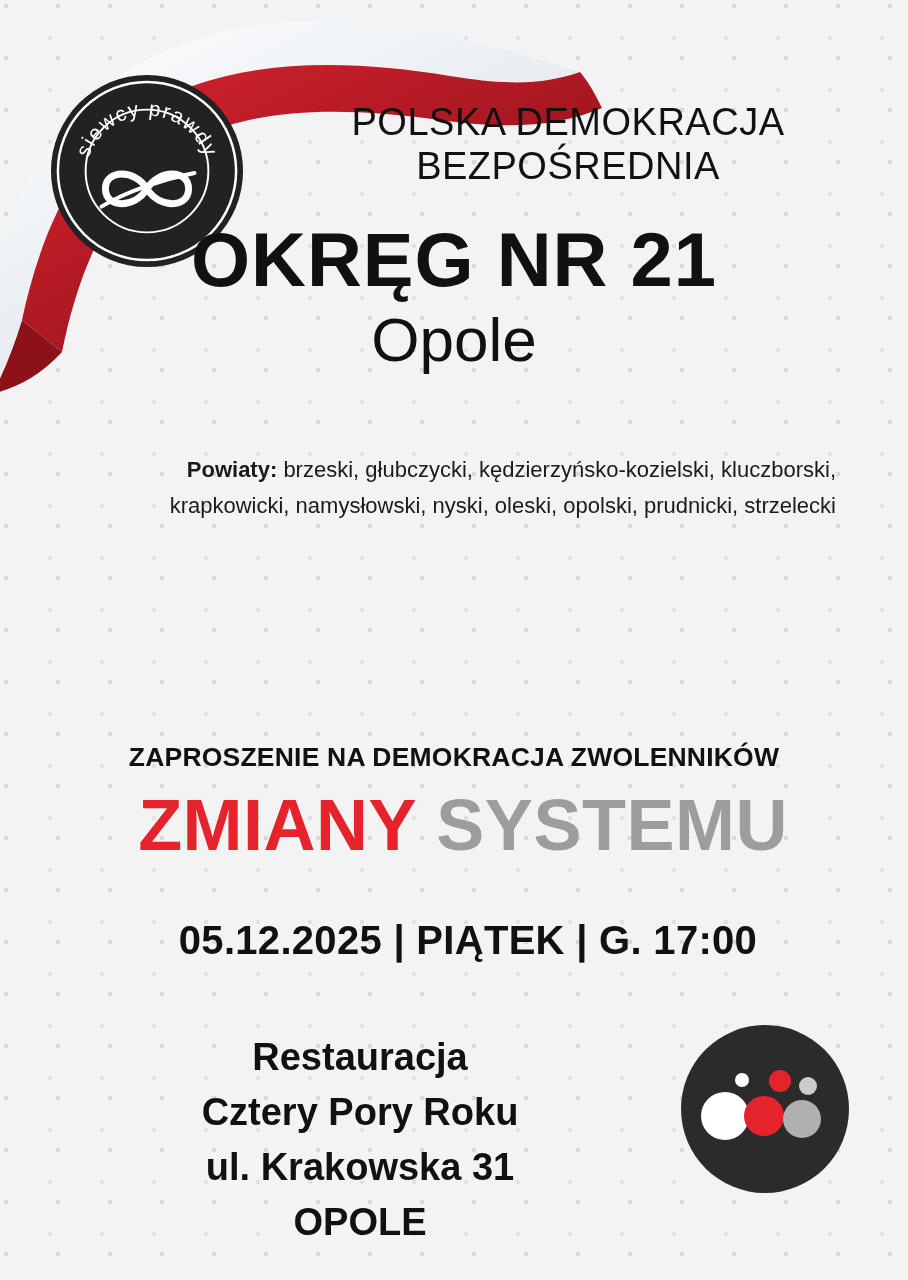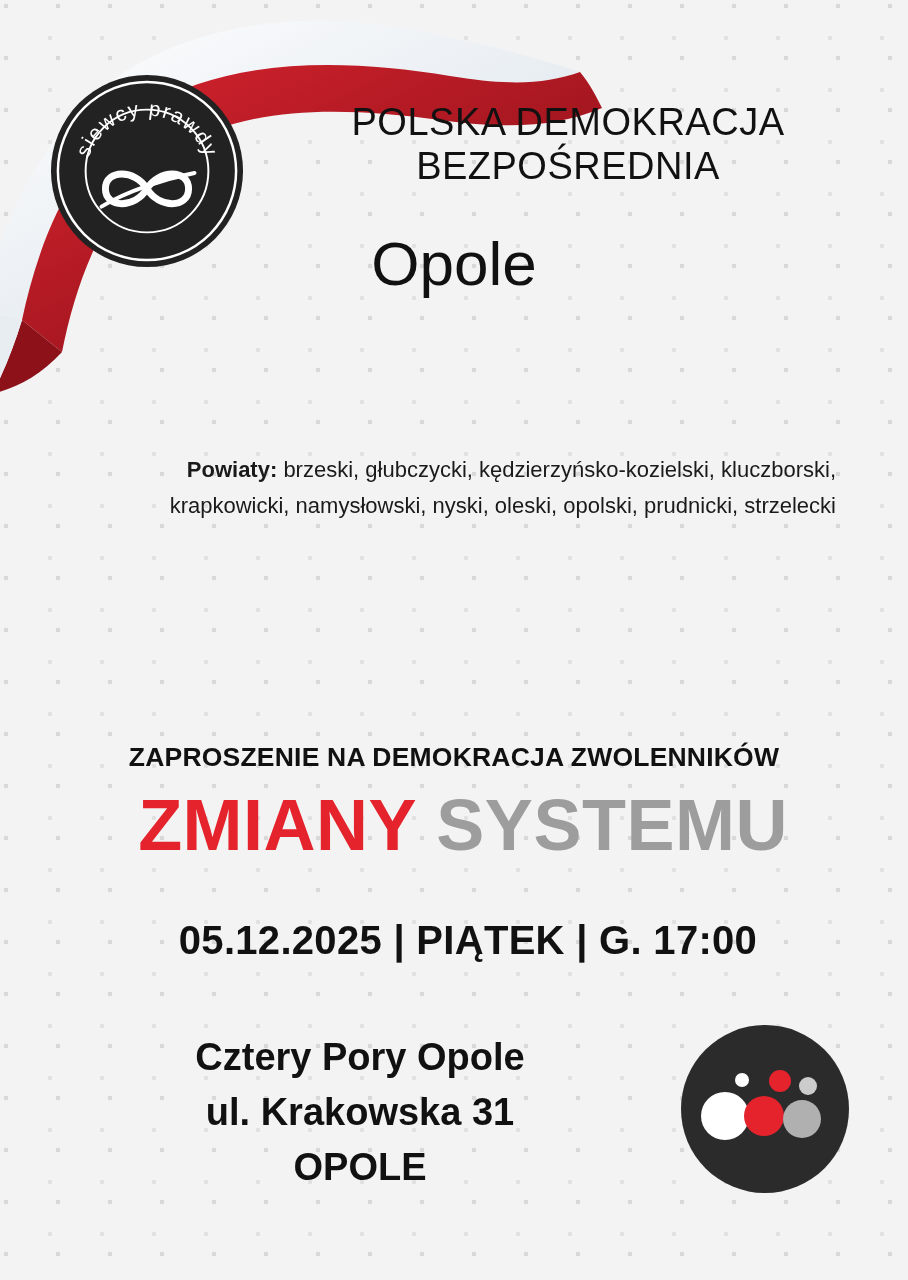--- a/index.html
+++ b/index.html
@@ -212,38 +212,40 @@
         <path d="M -46 18 C -20 2, 18 -10, 48 -16" fill="none" stroke="#ffffff" stroke-width="4" stroke-linecap="round"></path>
       </g>
     </svg>
   </div>
 
   <div class="header-block">
     <h1 class="org-name">POLSKA DEMOKRACJA BEZPOŚREDNIA</h1>
   </div>
 
   <div class="district-block">
+    <div class="district-title">OKRĘG NR 21</div>
     <div class="district-city">Opole</div>
   </div>
 
   <div class="counties">
     <b>Powiaty:</b><span> brzeski, głubczycki, kędzierzyńsko-kozielski, kluczborski, krapkowicki, namysłowski, nyski, oleski, opolski, prudnicki, strzelecki</span>
   </div>
 
   <div class="invite-line">ZAPROSZENIE NA DEMOKRACJA ZWOLENNIKÓW</div>
 
   <div class="headline">
     <span class="w1">ZMIANY</span>
     <span class="w2">SYSTEMU</span>
   </div>
 
   <div class="datetime">05.12.2025 | PIĄTEK | G. 17:00</div>
 
   <div class="venue">
-    <div>Cztery Pory Opole</div>
+    <div>Restauracja</div>
+    <div>Cztery Pory Roku</div>
     <div>ul. Krakowska 31</div>
     <div>OPOLE</div>
   </div>
 
   <div class="bubbles">
     <svg viewBox="0 0 170 170" width="170" height="170" aria-hidden="true">
       <circle cx="85" cy="85" r="84" fill="#2b2b2b"></circle>
       <circle cx="45" cy="92" r="24" fill="#ffffff"></circle>
       <circle cx="84" cy="92" r="20" fill="#e4232c"></circle>
       <circle cx="122" cy="95" r="19" fill="#b0b0b0"></circle>

